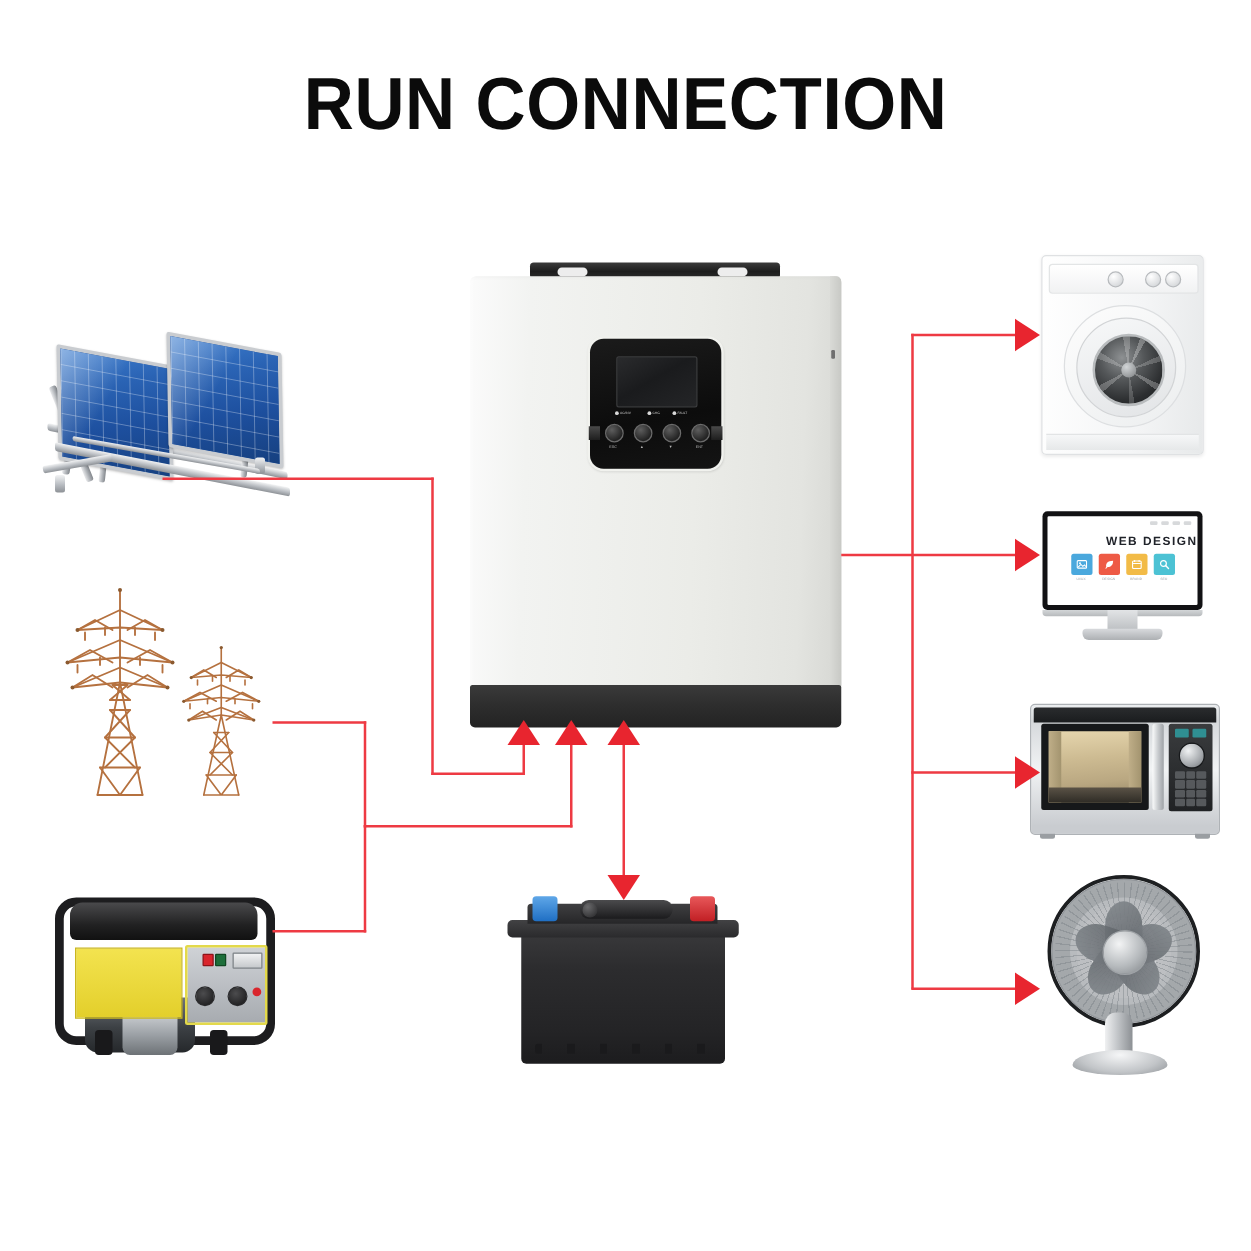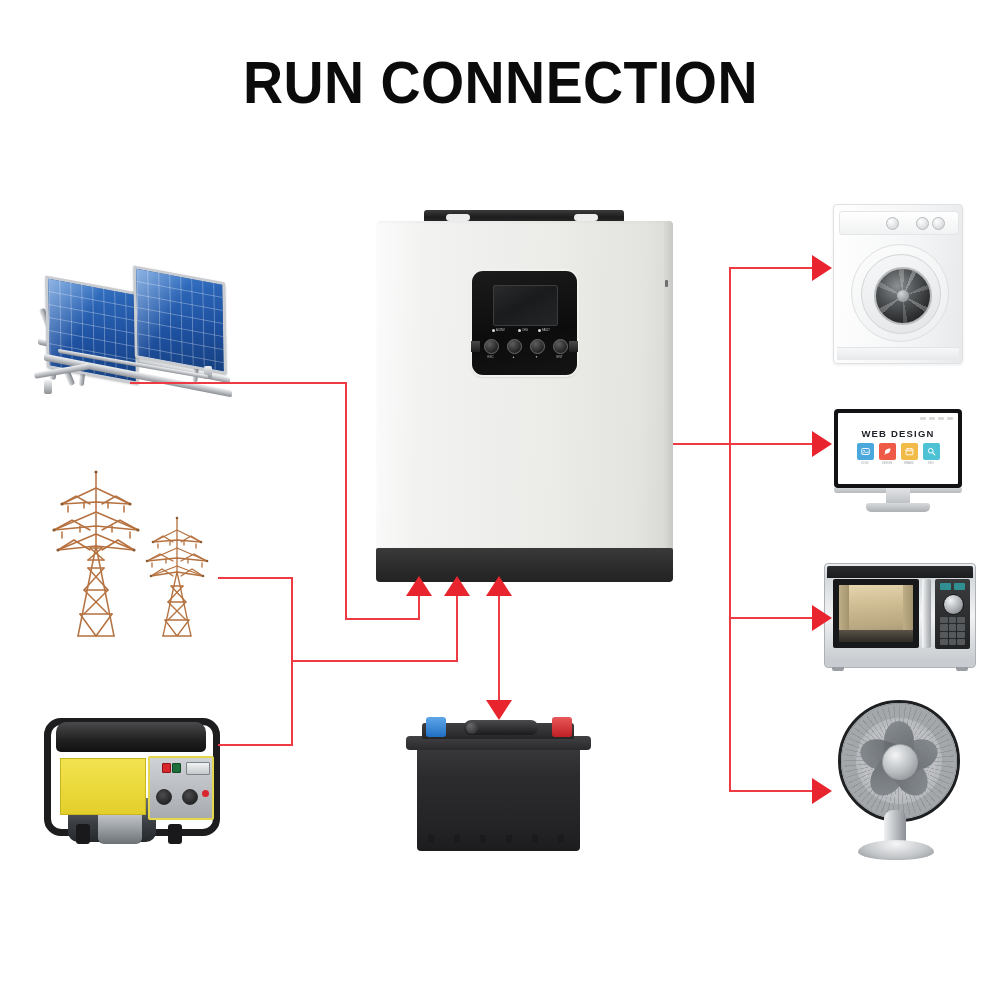--- a/index.html
+++ b/index.html
@@ -201,21 +201,21 @@
   .wm-base{position:absolute;left:4px;bottom:4px;width:122px;height:12px;
     background:linear-gradient(180deg,#f6f7f8,#e6e8e9);border-top:1px solid #e2e4e5;}
 
   
   #monitor{position:absolute;left:828px;top:409px;width:140px;height:113px;}
   .mn-bezel{position:absolute;left:6px;top:0;width:128px;height:79px;
     background:#121214;border-radius:4px;padding:4px;box-sizing:border-box;}
   .mn-screen{position:absolute;left:4px;top:4px;right:4px;bottom:4px;background:#fff;border-radius:1px;overflow:hidden;}
   .mn-dots{position:absolute;right:5px;top:4px;display:flex;gap:3px;}
   .mn-dot{width:6px;height:3px;background:#d7d9db;border-radius:1px;}
-  .mn-title{position:absolute;left:0;right:0;top:15px;text-align:center;
+  .mn-title{position:absolute;left:0;right:0;top:15px;text-align:right;
     font-size:9.5px;font-weight:bold;letter-spacing:1.2px;color:#20232a;
     font-family:"Liberation Sans","DejaVu Sans",sans-serif;}
   .mn-tiles{position:absolute;left:0;right:0;top:30px;display:flex;justify-content:center;gap:5px;}
   .mn-tile{width:17px;}
   .mn-sq{width:17px;height:17px;border-radius:2px;display:flex;align-items:center;justify-content:center;}
   .mn-ic{width:9px;height:9px;}
   .mn-cap{font-size:2.6px;color:#9aa0a6;text-align:center;margin-top:2px;line-height:4px;letter-spacing:.1px;}
   .mn-neck{position:absolute;left:58px;top:79px;width:24px;height:16px;
     background:linear-gradient(180deg,#e2e4e6,#bdc0c3);}
   .mn-stand{position:absolute;left:38px;top:94px;width:64px;height:9px;

